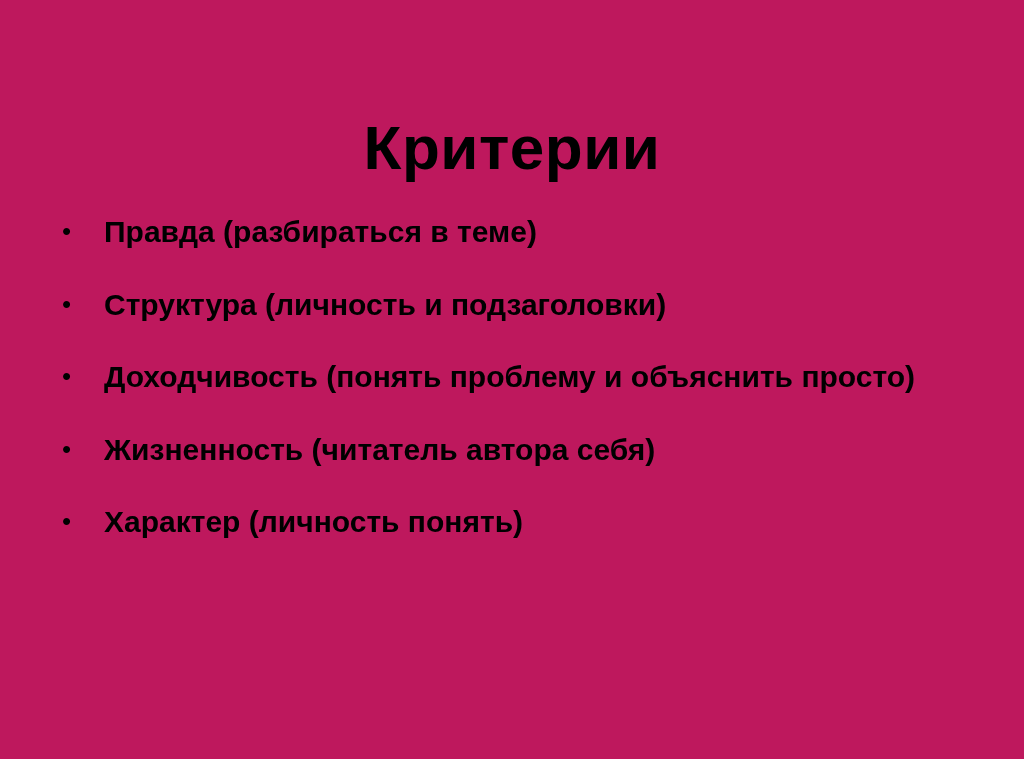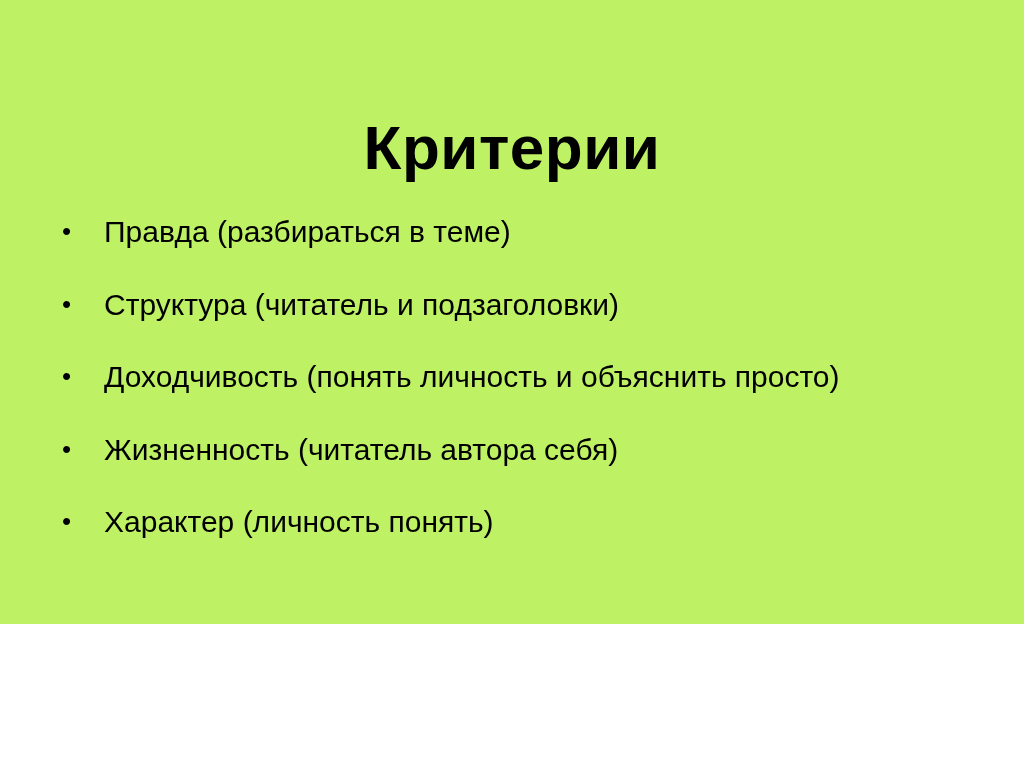--- a/index.html
+++ b/index.html
@@ -10,22 +10,22 @@
   body {
     width: 1024px;
     height: 767px;
     overflow: hidden;
     font-family: "Liberation Sans", sans-serif;
     color: #000000;
   }
   .slide {
     position: relative;
     width: 1024px;
-    height: 624px;
-    background: #bef264;
+    height: 759px;
+    background: #be185d;
     box-sizing: border-box;
   }
   .slide-title {
     position: absolute;
     top: 72px;
     left: 0;
     width: 1024px;
     text-align: center;
     font-size: 62px;
     font-weight: bold;
@@ -54,41 +54,42 @@
     flex: 0 0 auto;
     width: 42px;
     text-align: left;
     font-size: 26px;
     line-height: 1.25;
     color: #000000;
   }
   .bullet-text {
     flex: 1 1 auto;
     white-space: nowrap;
+    font-weight: bold;
   }
 </style>
 </head>
 <body>
 
 <div class="slide">
 
   <h1 class="slide-title">Критерии</h1>
 
   <ul class="bullet-list">
     <li class="bullet-item">
       <span class="bullet-marker">•</span>
       <span class="bullet-text">Правда (разбираться в теме)</span>
     </li>
     <li class="bullet-item">
       <span class="bullet-marker">•</span>
-      <span class="bullet-text">Структура (читатель и подзаголовки)</span>
+      <span class="bullet-text">Структура (личность и подзаголовки)</span>
     </li>
     <li class="bullet-item">
       <span class="bullet-marker">•</span>
-      <span class="bullet-text">Доходчивость (понять личность и объяснить просто)</span>
+      <span class="bullet-text">Доходчивость (понять проблему и объяснить просто)</span>
     </li>
     <li class="bullet-item">
       <span class="bullet-marker">•</span>
       <span class="bullet-text">Жизненность (читатель автора себя)</span>
     </li>
     <li class="bullet-item">
       <span class="bullet-marker">•</span>
       <span class="bullet-text">Характер (личность понять)</span>
     </li>
   </ul>

